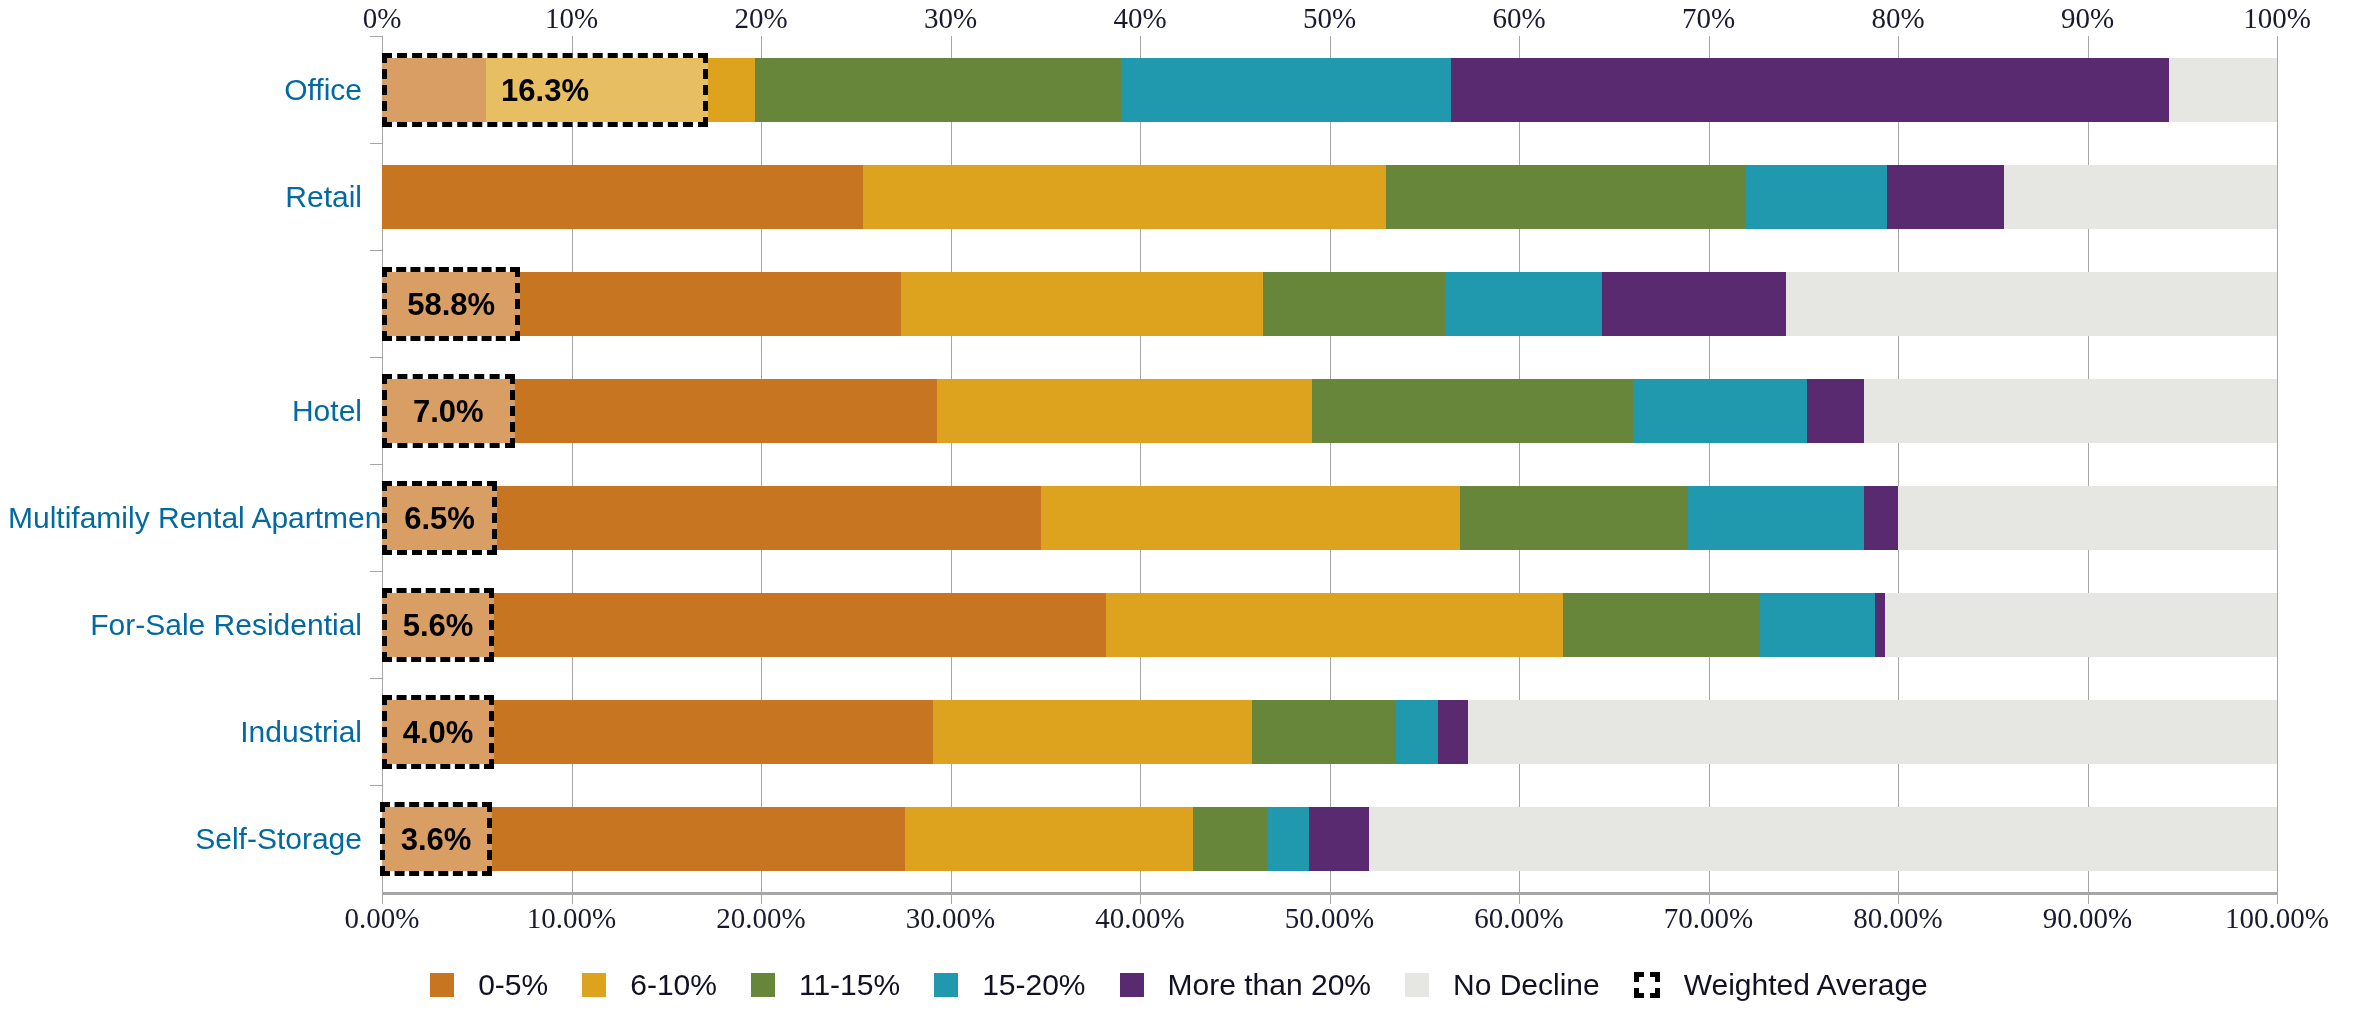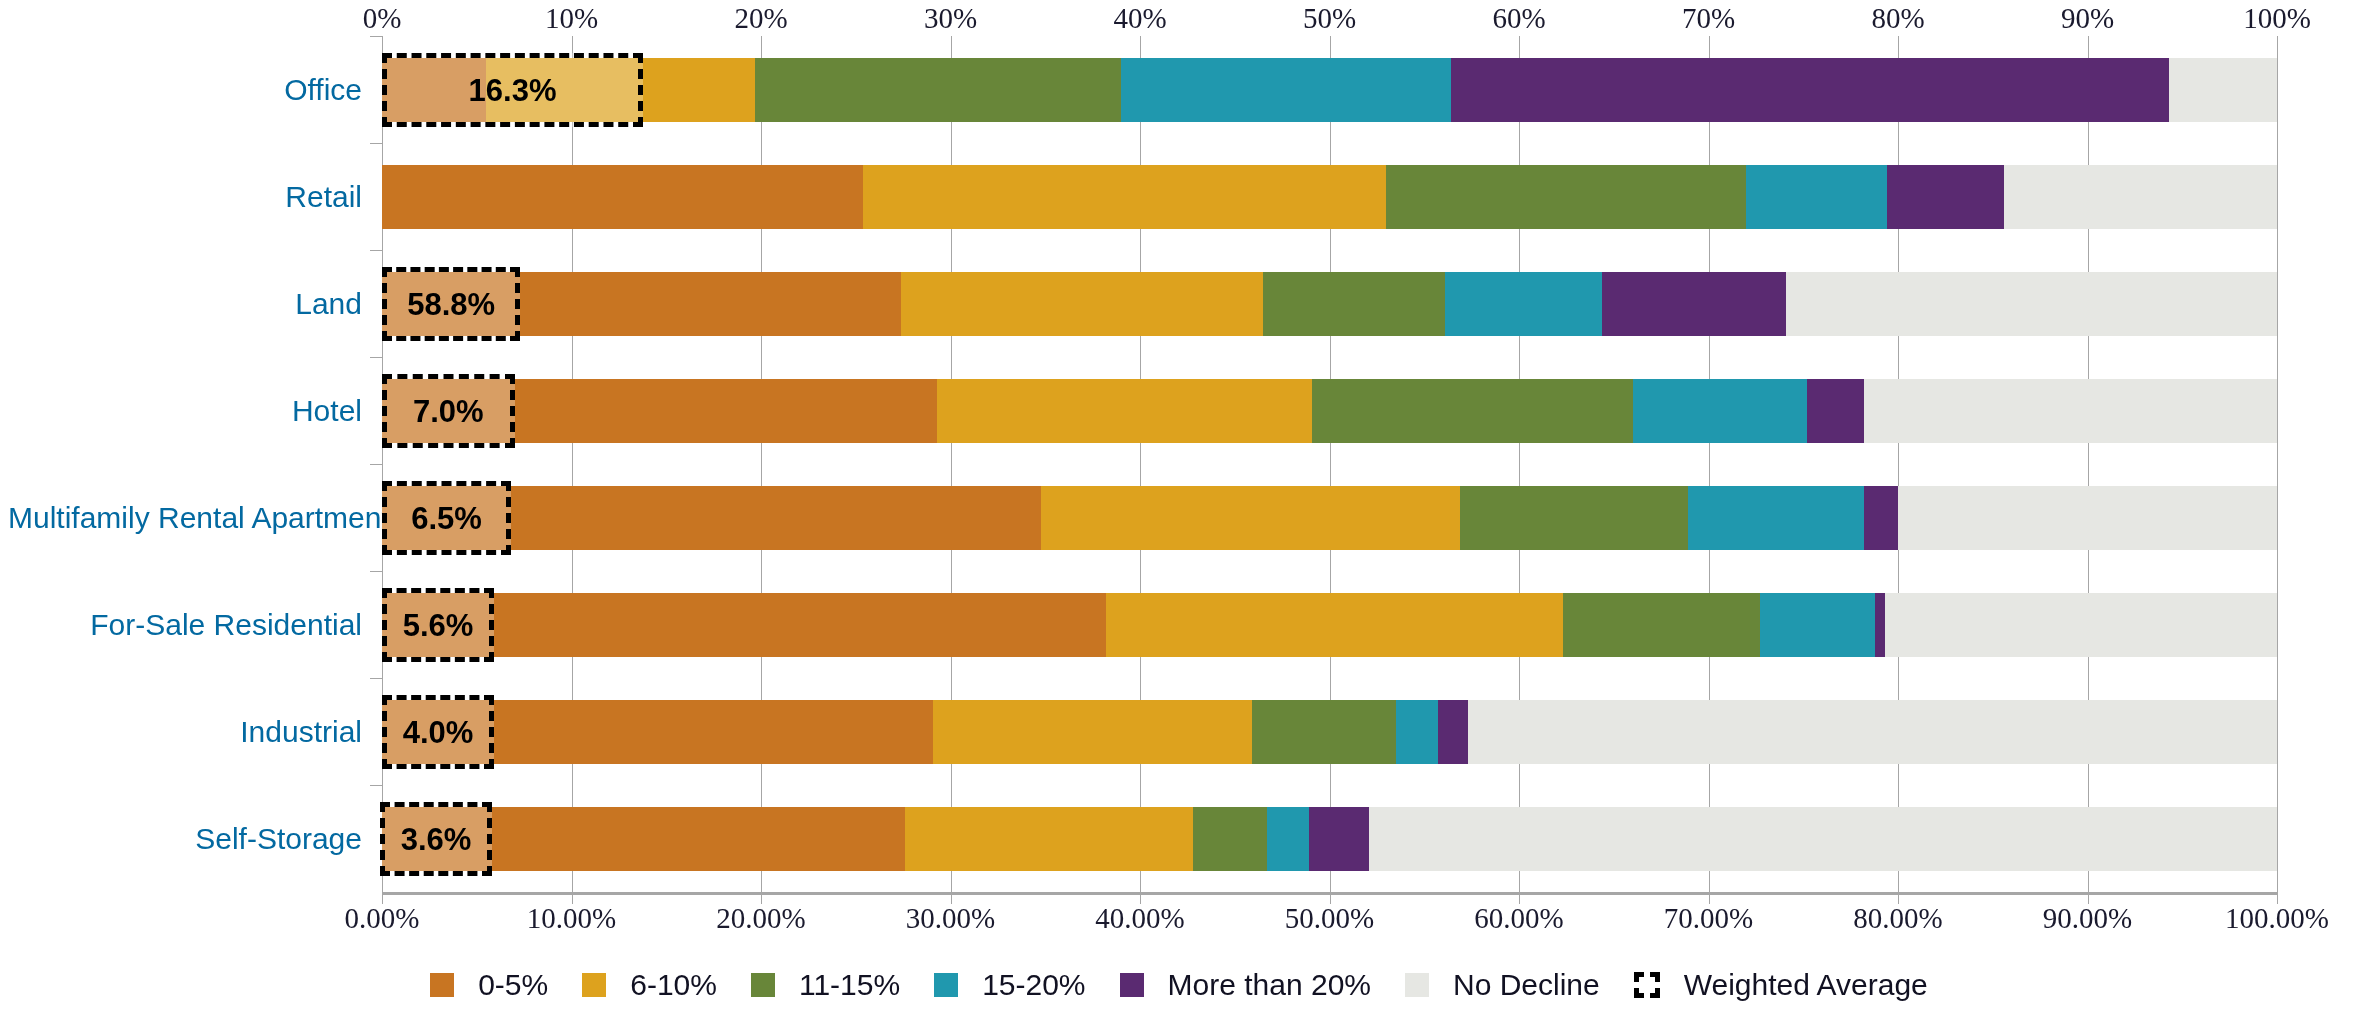--- a/index.html
+++ b/index.html
@@ -247,34 +247,33 @@
     <div class="cat-label-wrap" style="top: 89.5px;">Office</div>
     <div class="cat-tick" style="top: 36px;"></div>
     <div class="bar-row" style="top: 57.5px; width: 2358px;">
       <div class="seg" title="Office / 0-5%: 5.5%" style="left: 382px; width: 104.225px; background: rgb(200, 117, 34);"></div>
       <div class="seg" title="Office / 6-10%: 14.2%" style="left: 486.225px; width: 269.09px; background: rgb(221, 162, 30);"></div>
       <div class="seg" title="Office / 11-15%: 19.3%" style="left: 755.315px; width: 365.735px; background: rgb(104, 134, 57);"></div>
       <div class="seg" title="Office / 15-20%: 17.4%" style="left: 1121.05px; width: 329.73px; background: rgb(32, 152, 174);"></div>
       <div class="seg" title="Office / More than 20%: 37.9%" style="left: 1450.78px; width: 718.205px; background: rgb(90, 42, 113);"></div>
       <div class="seg" title="Office / No Decline: 5.7%" style="left: 2168.98px; width: 108.015px; background: rgb(230, 231, 227);"></div>
     </div>
-    <div class="wavg" style="left: 382px; width: 261px; top: 52.5px; align-items: center;">
+    <div class="wavg" style="left: 382px; width: 326px; top: 52.5px; align-items: center;">
       <span>16.3%</span>
     </div>
     <div class="cat-label-wrap" style="top: 196.5px;">Retail</div>
     <div class="cat-tick" style="top: 143px;"></div>
     <div class="bar-row" style="top: 164.5px; width: 2358px;">
       <div class="seg" title="Retail / 0-5%: 25.4%" style="left: 382px; width: 481.33px; background: rgb(200, 117, 34);"></div>
       <div class="seg" title="Retail / 6-10%: 27.6%" style="left: 863.33px; width: 523.02px; background: rgb(221, 162, 30);"></div>
       <div class="seg" title="Retail / 11-15%: 19%" style="left: 1386.35px; width: 360.05px; background: rgb(104, 134, 57);"></div>
       <div class="seg" title="Retail / 15-20%: 7.4%" style="left: 1746.4px; width: 140.23px; background: rgb(32, 152, 174);"></div>
       <div class="seg" title="Retail / More than 20%: 6.2%" style="left: 1886.63px; width: 117.49px; background: rgb(90, 42, 113);"></div>
       <div class="seg" title="Retail / No Decline: 14.4%" style="left: 2004.12px; width: 272.88px; background: rgb(230, 231, 227);"></div>
     </div>
-    <div class="cat-label-wrap" style="top: 303.5px;">Land</div>
     <div class="cat-tick" style="top: 250px;"></div>
     <div class="bar-row" style="top: 271.5px; width: 2358px;">
       <div class="seg" title="Land / 0-5%: 27.4%" style="left: 382px; width: 519.23px; background: rgb(200, 117, 34);"></div>
       <div class="seg" title="Land / 6-10%: 19.1%" style="left: 901.23px; width: 361.945px; background: rgb(221, 162, 30);"></div>
       <div class="seg" title="Land / 11-15%: 9.6%" style="left: 1263.17px; width: 181.92px; background: rgb(104, 134, 57);"></div>
       <div class="seg" title="Land / 15-20%: 8.3%" style="left: 1445.1px; width: 157.285px; background: rgb(32, 152, 174);"></div>
       <div class="seg" title="Land / More than 20%: 9.7%" style="left: 1602.38px; width: 183.815px; background: rgb(90, 42, 113);"></div>
       <div class="seg" title="Land / No Decline: 25.9%" style="left: 1786.19px; width: 490.805px; background: rgb(230, 231, 227);"></div>
     </div>
     <div class="wavg" style="left: 382px; width: 138.335px; top: 266.5px;">
@@ -296,21 +295,21 @@
     <div class="cat-label-wrap" style="top: 517.5px;">Multifamily Rental Apartments</div>
     <div class="cat-tick" style="top: 464px;"></div>
     <div class="bar-row" style="top: 485.5px; width: 2358px;">
       <div class="seg" title="Multifamily Rental Apartments / 0-5%: 34.8%" style="left: 382px; width: 659.46px; background: rgb(200, 117, 34);"></div>
       <div class="seg" title="Multifamily Rental Apartments / 6-10%: 22.1%" style="left: 1041.46px; width: 418.795px; background: rgb(221, 162, 30);"></div>
       <div class="seg" title="Multifamily Rental Apartments / 11-15%: 12%" style="left: 1460.25px; width: 227.4px; background: rgb(104, 134, 57);"></div>
       <div class="seg" title="Multifamily Rental Apartments / 15-20%: 9.3%" style="left: 1687.65px; width: 176.235px; background: rgb(32, 152, 174);"></div>
       <div class="seg" title="Multifamily Rental Apartments / More than 20%: 1.8%" style="left: 1863.89px; width: 34.11px; background: rgb(90, 42, 113);"></div>
       <div class="seg" title="Multifamily Rental Apartments / No Decline: 20%" style="left: 1898px; width: 379px; background: rgb(230, 231, 227);"></div>
     </div>
-    <div class="wavg" style="left: 382px; width: 129px; top: 480.5px;">
+    <div class="wavg" style="left: 382px; width: 115px; top: 480.5px;">
       <span>6.5%</span>
     </div>
     <div class="cat-label-wrap" style="top: 624.5px;">For-Sale Residential</div>
     <div class="cat-tick" style="top: 571px;"></div>
     <div class="bar-row" style="top: 592.5px; width: 2358px;">
       <div class="seg" title="For-Sale Residential / 0-5%: 38.2%" style="left: 382px; width: 723.89px; background: rgb(200, 117, 34);"></div>
       <div class="seg" title="For-Sale Residential / 6-10%: 24.1%" style="left: 1105.89px; width: 456.695px; background: rgb(221, 162, 30);"></div>
       <div class="seg" title="For-Sale Residential / 11-15%: 10.4%" style="left: 1562.59px; width: 197.08px; background: rgb(104, 134, 57);"></div>
       <div class="seg" title="For-Sale Residential / 15-20%: 6.1%" style="left: 1759.66px; width: 115.595px; background: rgb(32, 152, 174);"></div>
       <div class="seg" title="For-Sale Residential / More than 20%: 0.5%" style="left: 1875.26px; width: 9.475px; background: rgb(90, 42, 113);"></div>

